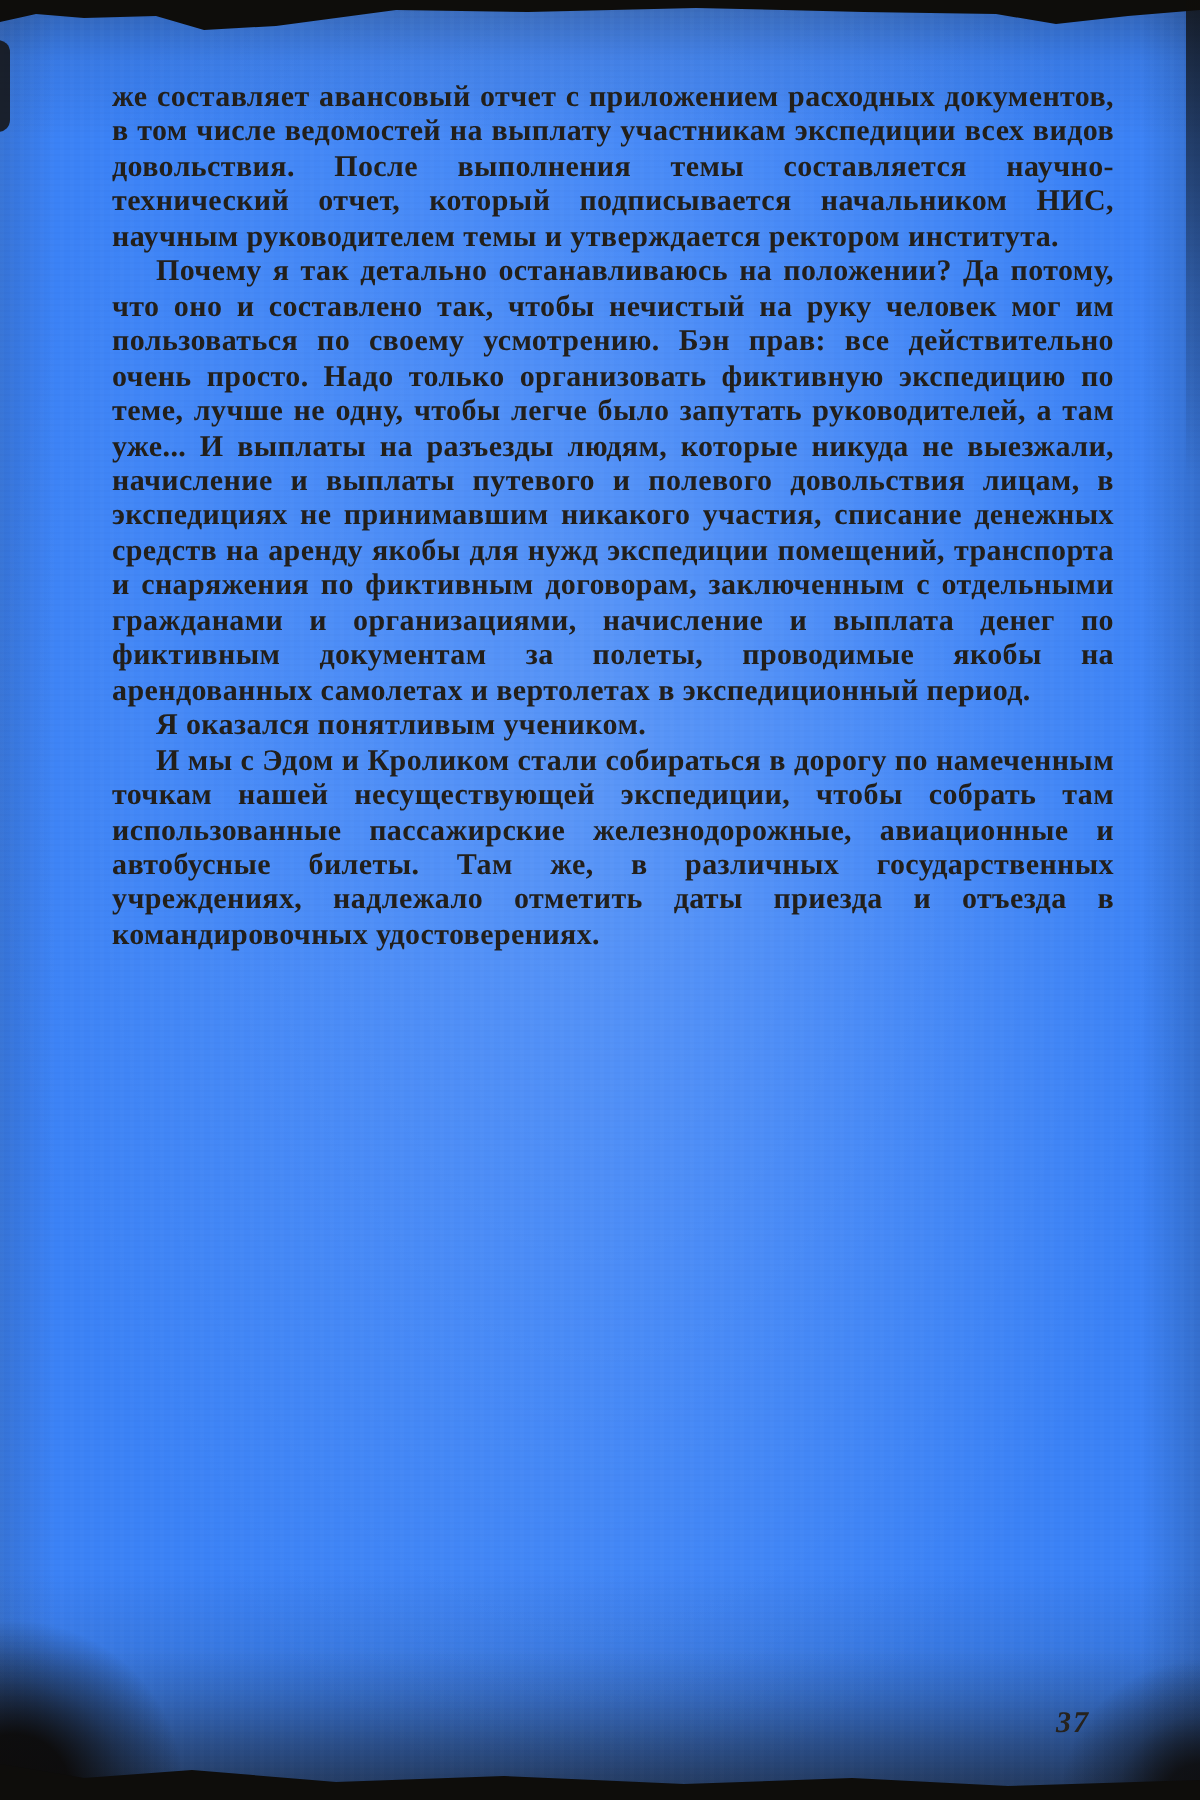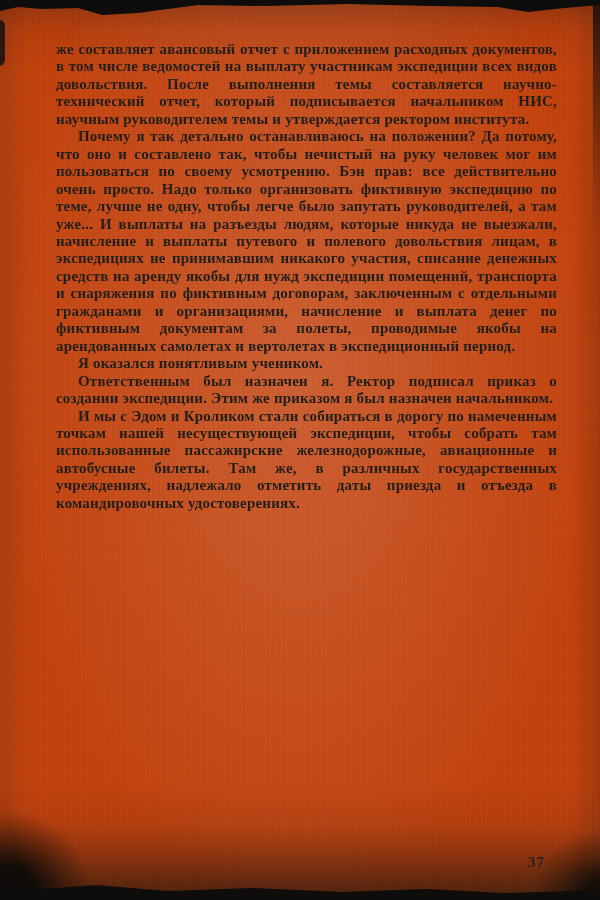--- a/index.html
+++ b/index.html
@@ -1,20 +1,20 @@
 <!DOCTYPE html>
 <html lang="ru"><head>
 <meta charset="utf-8">
 <style>
   html,body { margin:0; padding:0; background:#8a8884; }
   .screen {
     position:relative;
     width:600px; height:900px;
     margin:0 auto;
-    background:#c2410c;
+    background:#3b82f6;
     overflow:hidden;
     font-family:"Liberation Serif", serif;
   }
   
   .paper-shade {
     position:absolute; inset:0; pointer-events:none;
     background:
       radial-gradient(ellipse at 50% 42%, rgba(255,255,255,0.16), rgba(255,255,255,0) 72%),
       linear-gradient(180deg, rgba(25,22,18,0.30) 0px, rgba(25,22,18,0.08) 30px, rgba(25,22,18,0) 70px),
       linear-gradient(0deg, rgba(25,22,18,0.40) 0px, rgba(25,22,18,0.14) 55px, rgba(25,22,18,0) 115px),
@@ -68,38 +68,37 @@
     font-size:15px; line-height:17.45px;
     font-weight:bold;
     letter-spacing:0.2px;
     text-align:justify;
     text-rendering:optimizeLegibility;
   }
   .content p { margin:0; }
   .content p.indent { text-indent:22px; }
   .page-number {
     position:absolute; left:528px; top:854px;
-    color:#26221d; font-size:15px; font-weight:bold; 
+    color:#26221d; font-size:15px; font-weight:bold; font-style:italic;
     letter-spacing:1px;
     z-index:5;
   }
 </style>
 </head>
 <body>
 
 <div class="screen">
 
   <div class="paper-shade"></div>
   <div class="paper-texture"></div>
 
   <div class="content">
     <p>же составляет авансовый отчет с приложением расходных документов, в том числе ведомостей на выплату участникам экспедиции всех видов довольствия. После выполнения темы составляется научно-технический отчет, который подписывается начальником НИС, научным руководителем темы и утверждается ректором института.</p>
     <p class="indent">Почему я так детально останавливаюсь на положении? Да потому, что оно и составлено так, чтобы нечистый на руку человек мог им пользоваться по своему усмотрению. Бэн прав: все действительно очень просто. Надо только организовать фиктивную экспедицию по теме, лучше не одну, чтобы легче было запутать руководителей, а там уже... И выплаты на разъезды людям, которые никуда не выезжали, начисление и выплаты путевого и полевого довольствия лицам, в экспедициях не принимавшим никакого участия, списание денежных средств на аренду якобы для нужд экспедиции помещений, транспорта и снаряжения по фиктивным договорам, заключенным с отдельными гражданами и организациями, начисление и выплата денег по фиктивным документам за полеты, проводимые якобы на арендованных самолетах и вертолетах в экспедиционный период.</p>
     <p class="indent">Я оказался понятливым учеником.</p>
-    <p class="indent">Ответственным был назначен я. Ректор подписал приказ о создании экспедиции. Этим же приказом я был назначен начальником.</p>
     <p class="indent">И мы с Эдом и Кроликом стали собираться в дорогу по намеченным точкам нашей несуществующей экспедиции, чтобы собрать там использованные пассажирские железнодорожные, авиационные и автобусные билеты. Там же, в различных государственных учреждениях, надлежало отметить даты приезда и отъезда в командировочных удостоверениях.</p>
   </div>
 
   <div class="page-number">37</div>
 
   <div class="edge-top"></div>
   <div class="edge-top-left-mark"></div>
   <div class="edge-right-strip"></div>
   <div class="edge-bottom-band"></div>
   <div class="edge-bottom-left-blob"></div>

